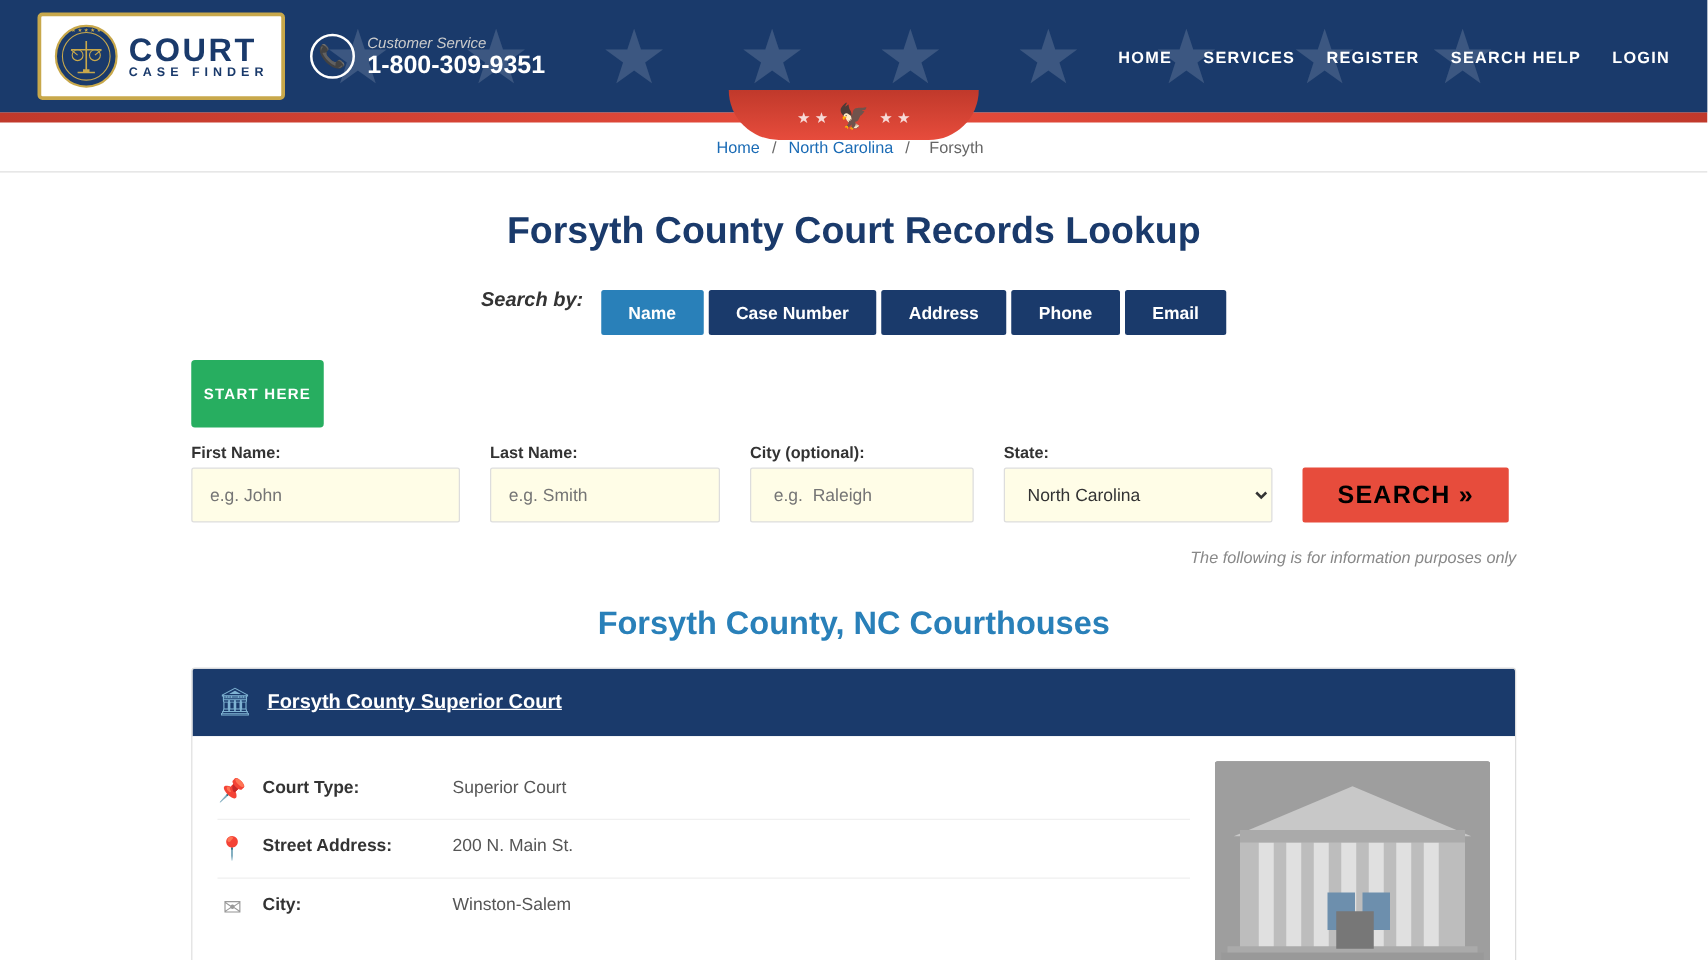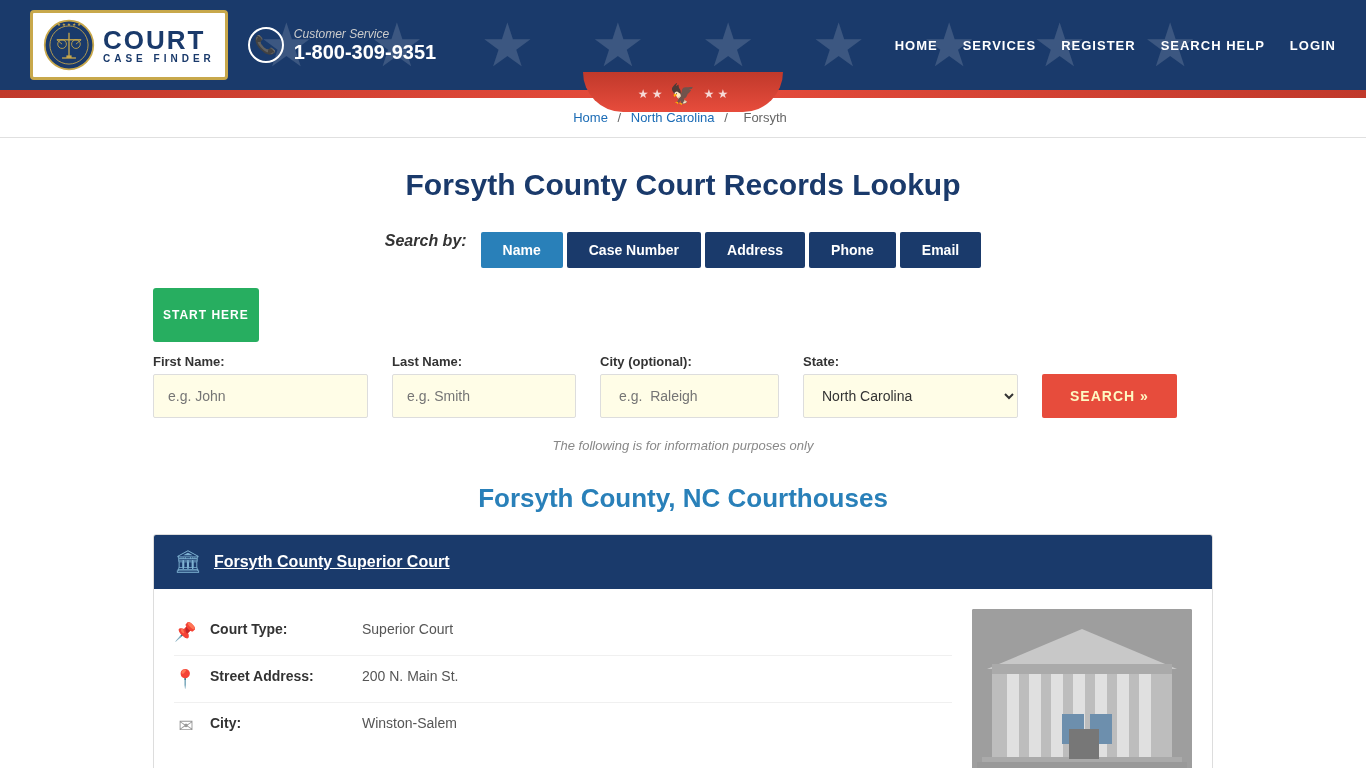--- a/index.html
+++ b/index.html
@@ -237,36 +237,36 @@
       color: #999;
       border-radius: 2px;
       height: 44px;
     }
     .form-group.first-name input { width: 215px; }
     .form-group.last-name input { width: 184px; }
     .form-group.city input { width: 179px; padding-left: 18px; }
     .form-group.state select { width: 215px; color: #333; background: #fffde7; }
     .search-btn {
       background: #e74c3c;
-      color: #fef9c3;
+      color: #000000;
       border: none;
       padding: 0 28px;
-      font-size: 14px;
+      font-size: 20px;
       font-weight: bold;
       height: 44px;
       cursor: pointer;
       border-radius: 2px;
       letter-spacing: 1px;
       white-space: nowrap;
       align-self: flex-end;
     }
 
     
     .info-text {
-      text-align: center;
+      text-align: right;
       font-style: italic;
       color: #888;
       margin: 20px 0 30px;
       font-size: 13px;
     }
 
     
     .courthouses-title {
       text-align: center;
       font-size: 26px;

